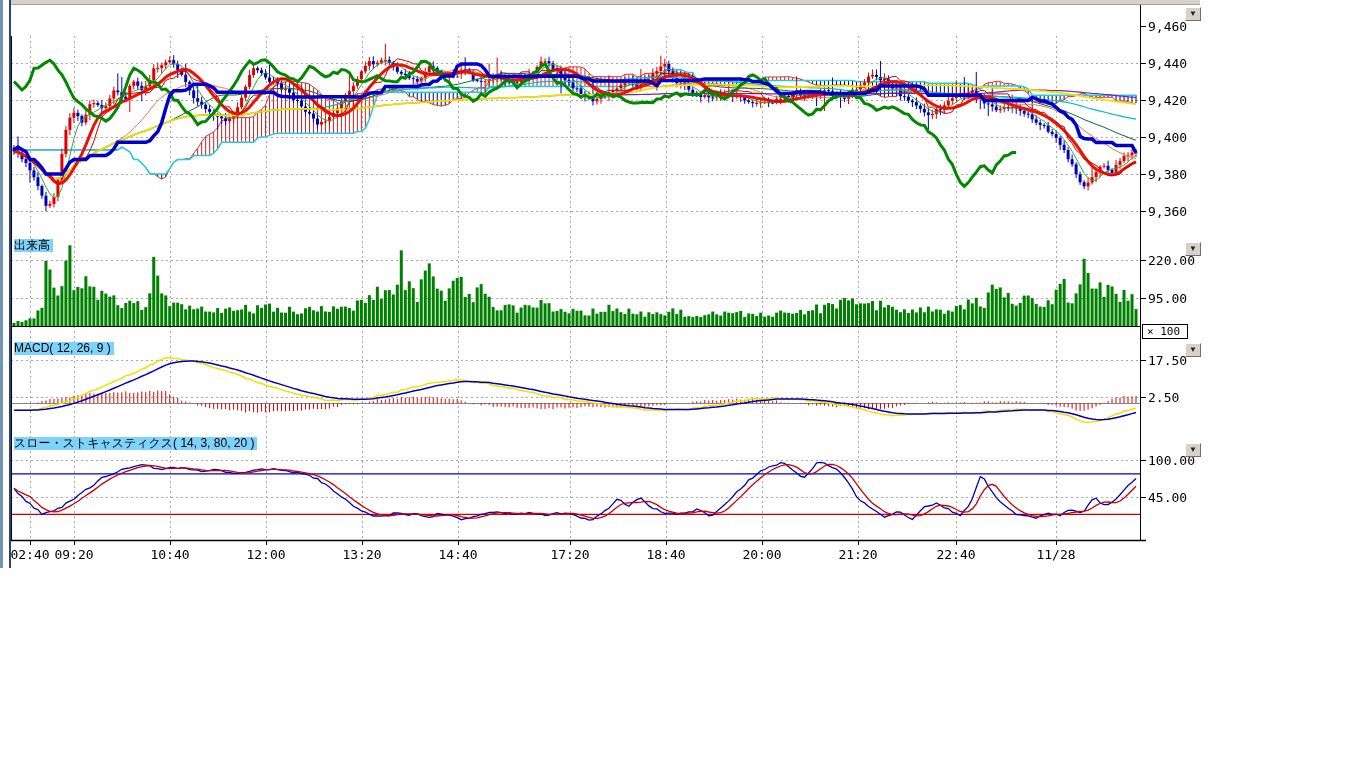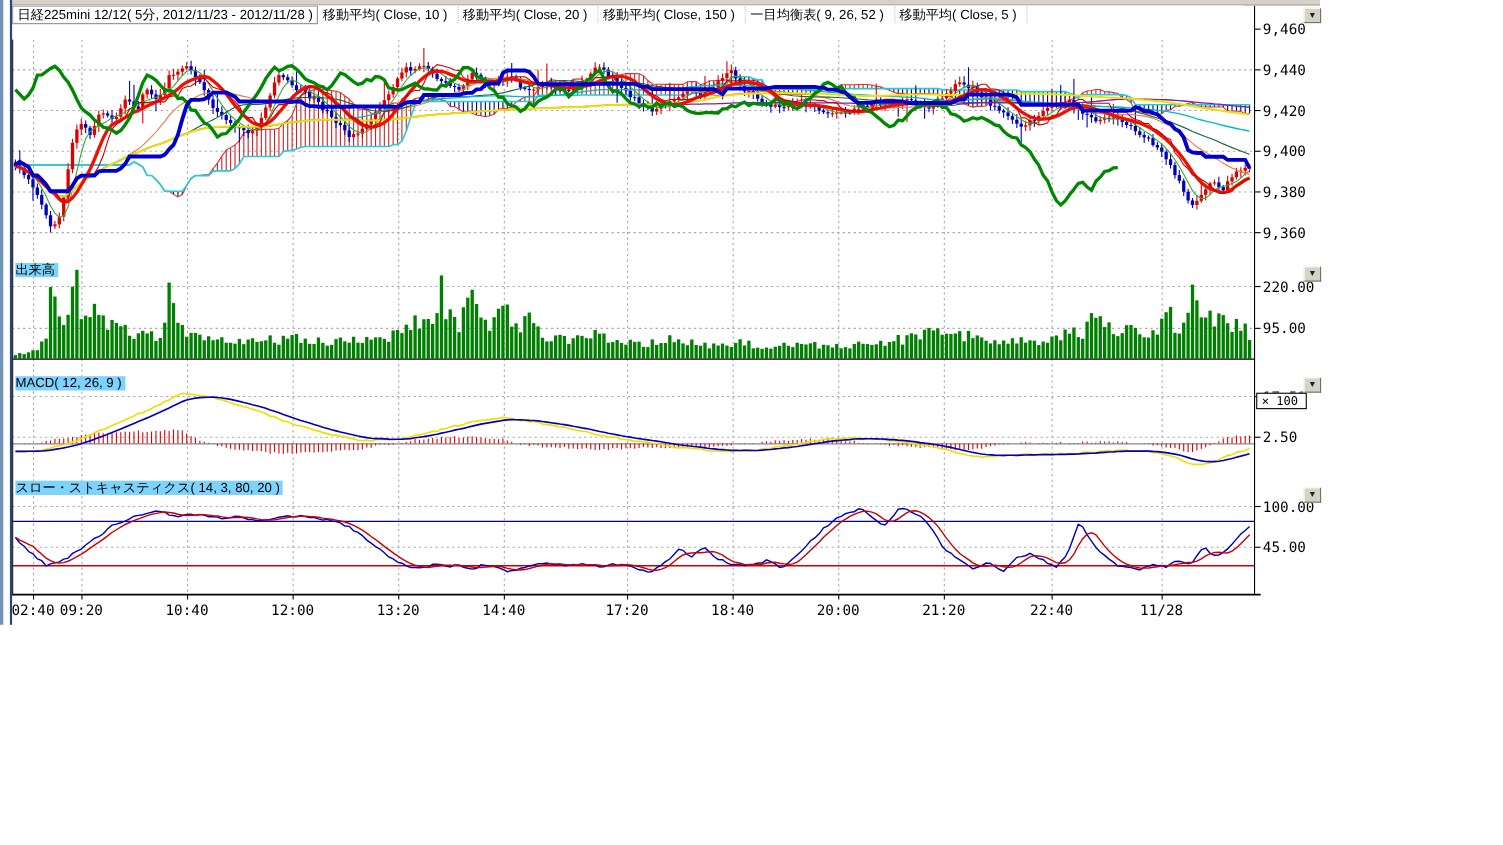--- a/index.html
+++ b/index.html
@@ -7,21 +7,21 @@
   .screen{position:relative;width:1366px;height:768px;background:#fff;}
   #chart-svg{position:absolute;left:0;top:0;}
   .top-strip{position:absolute;left:0;top:0;width:1200px;height:4px;background:#d6d2ca;border-bottom:1px solid #a8a49c;}
   .left-strip{position:absolute;left:0;top:0;width:6px;height:568px;background:#ffffff;border-left:3px solid #7295b5;border-right:2px solid #27447c;}
   #legend{position:absolute;left:11px;top:5px;width:1120px;height:31px;background:#ffffff;overflow:hidden;}
   .lrow{white-space:nowrap;height:15px;line-height:15px;font-size:12px;color:#000;}
   .litem{display:inline-block;padding:0 9px 0 4px;border-right:1px dotted #c0c0c0;}
   .litem.boxed{border:1px solid #909090;padding:0 4px;}
   .plabel{position:absolute;font-size:12px;line-height:13px;color:#000;background:#7dd3fc;padding-right:3px;white-space:nowrap;}
   .mult{position:absolute;left:1142px;top:324px;width:40px;height:13px;border:1px solid #000;
-        font-family:"DejaVu Sans Mono", monospace;font-size:11px;line-height:13px;padding-left:4px;background:#fff;margin-top:33px;}
+        font-family:"DejaVu Sans Mono", monospace;font-size:11px;line-height:13px;padding-left:4px;background:#fff;}
   .dd{position:absolute;width:14px;height:12px;background:#d6d2ca;border-top:1px solid #fff;border-left:1px solid #fff;
       border-right:1px solid #6f6f6f;border-bottom:1px solid #6f6f6f;text-align:center;cursor:pointer;}
   .dd .tri{font-size:8px;line-height:11px;color:#222;display:block;}
 </style>
 </head>
 <body>
 
 <div class="screen">
   <svg id="chart-svg" width="1205" height="570">
       <defs>
@@ -1491,21 +1491,20 @@
         <text x="858" y="559" text-anchor="middle">21:20</text>
         <text x="956" y="559" text-anchor="middle">22:40</text>
         <text x="1056" y="559" text-anchor="middle">11/28</text>
       </g>
     </svg>
 
   <div class="top-strip"></div>
   <div class="left-strip"></div>
 
   <div id="legend">
-    <div class="lrow" id="legend-row1"><span class="litem boxed">日経225mini 12/12( 5分, 2012/11/23 - 2012/11/28 )</span><span class="litem">移動平均( Close, 10 )</span><span class="litem">移動平均( Close, 20 )</span><span class="litem">移動平均( Close, 150 )</span><span class="litem">一目均衡表( 9, 26, 52 )</span><span class="litem">移動平均( Close, 5 )</span></div>
   </div>
 
   <div class="plabel" style="left:14px;top:239px">出来高</div>
   <div class="plabel" style="left:14px;top:342px">MACD( 12, 26, 9 )</div>
   <div class="plabel" style="left:14px;top:437px">スロー・ストキャスティクス( 14, 3, 80, 20 )</div>
 
   <div class="mult">× 100</div>
 
   <div class="dd" style="left:1185px;top:7px">
       <span class="tri">▼</span>

